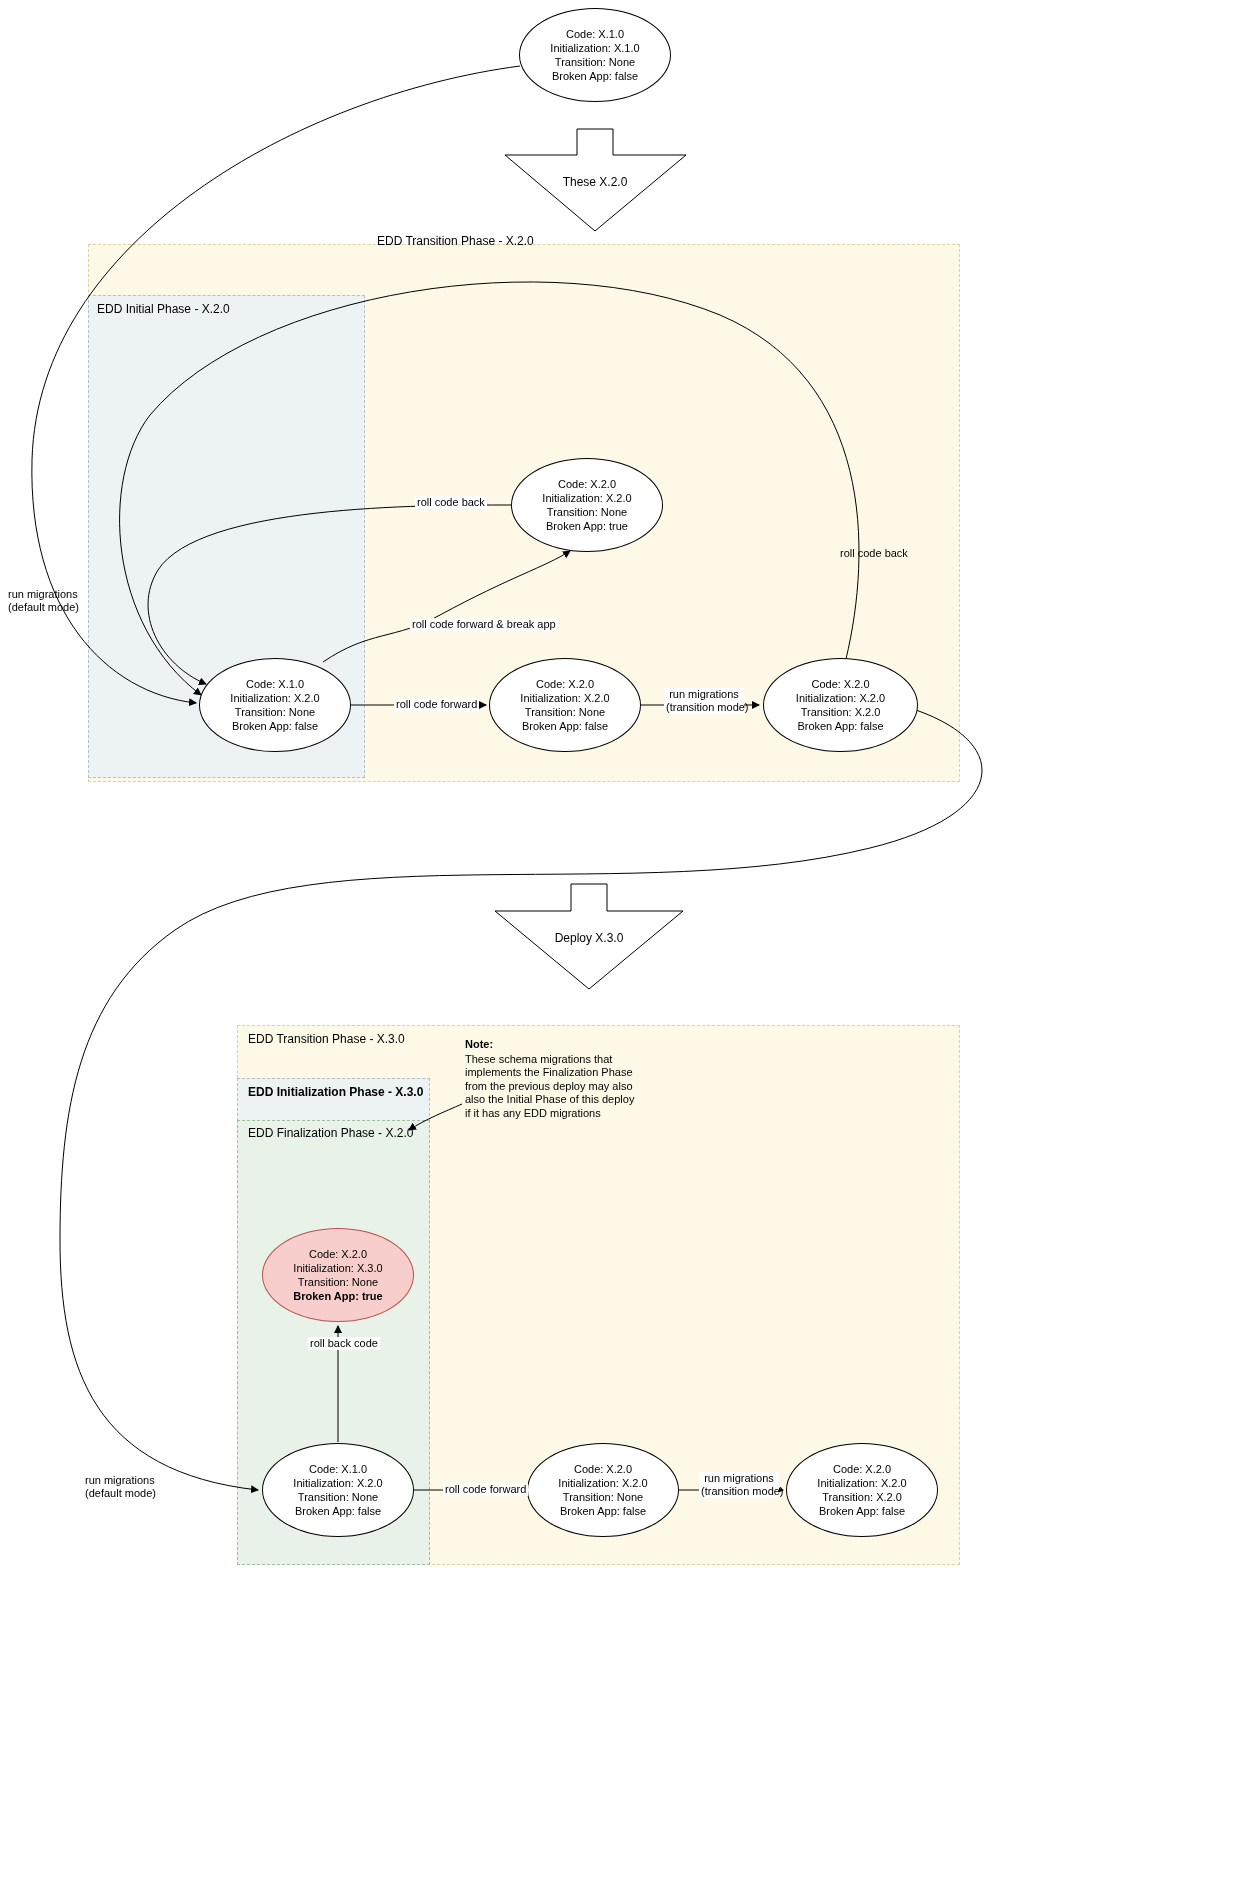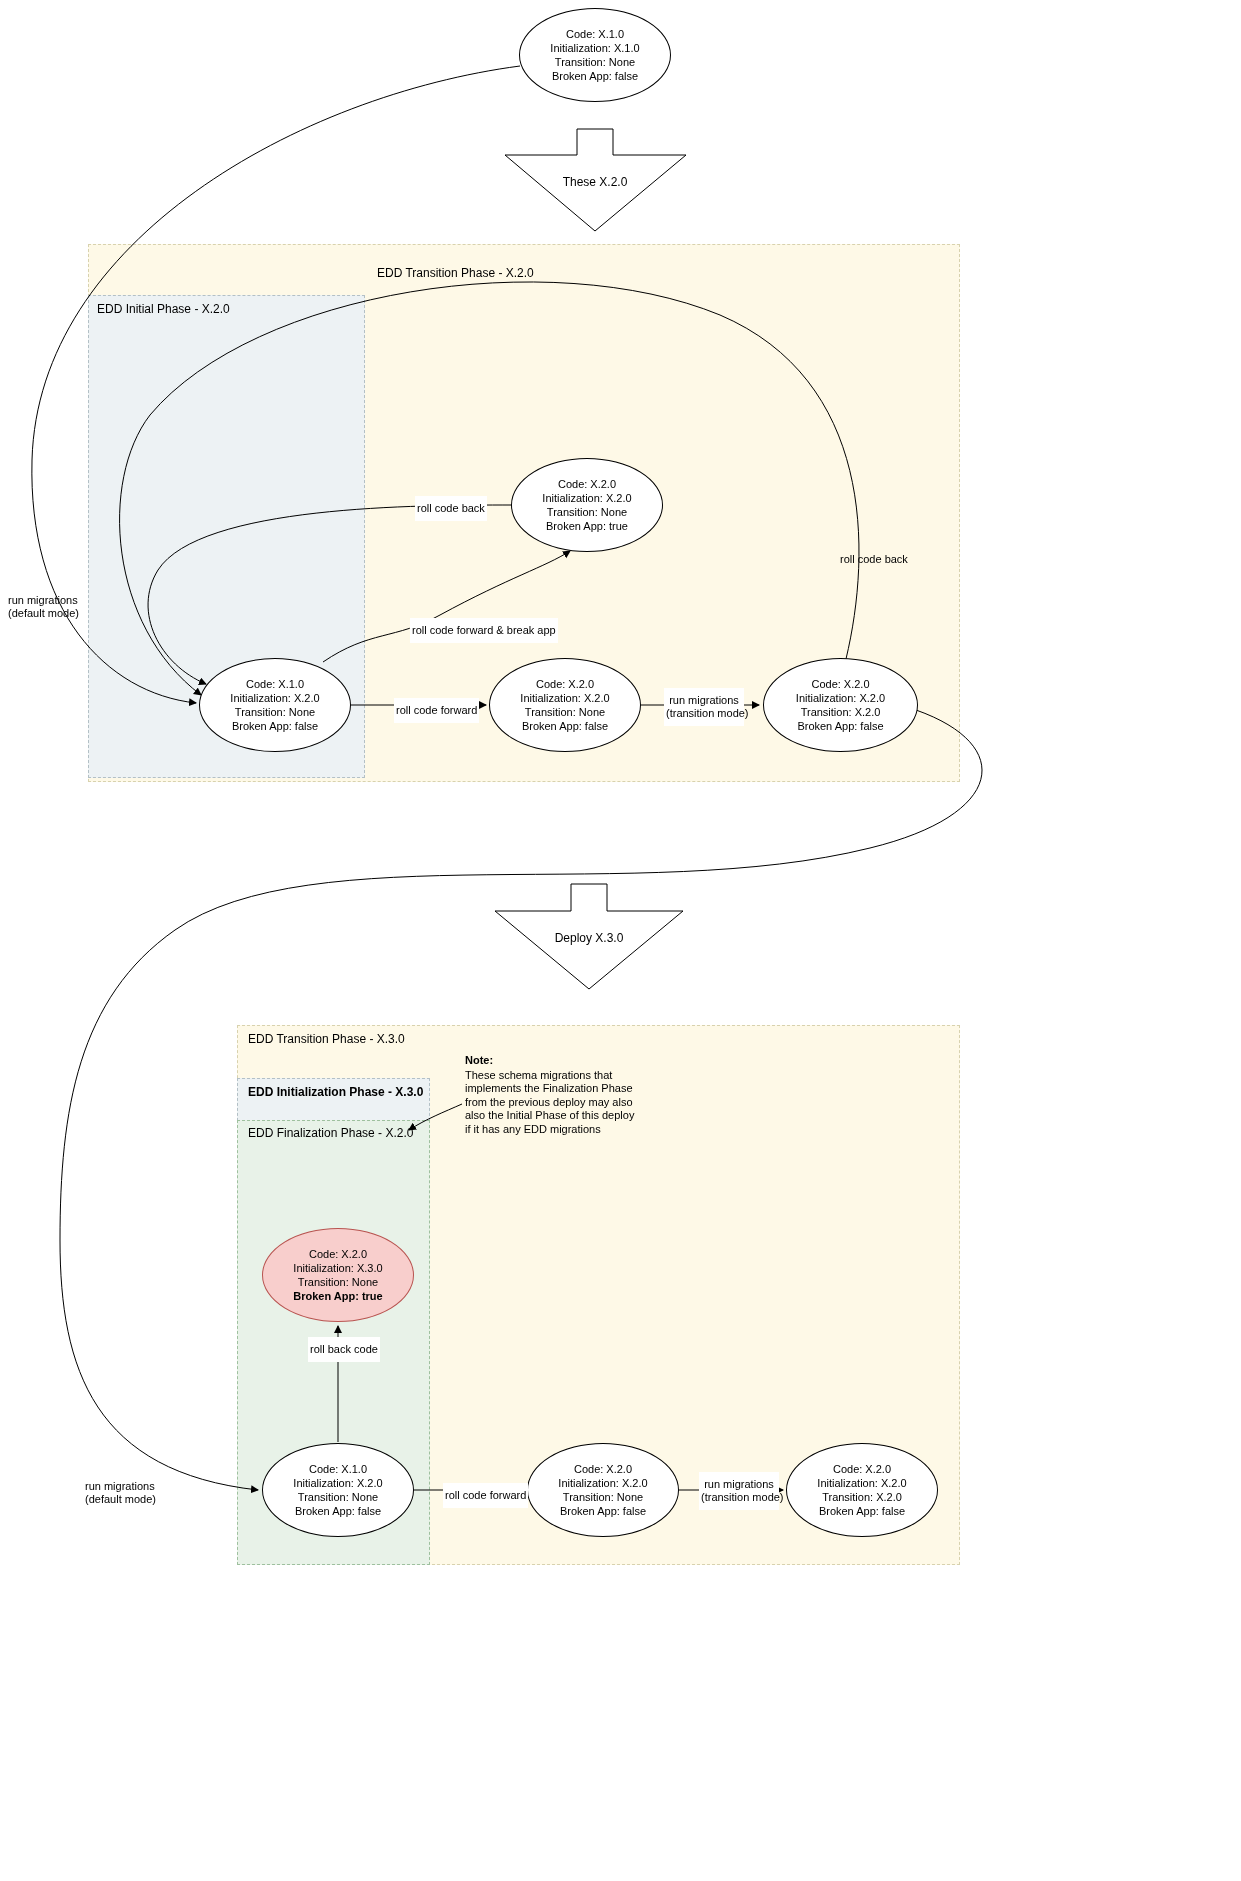--- a/index.html
+++ b/index.html
@@ -15,36 +15,36 @@
   #edge-layer{position:absolute;left:0;top:0;z-index:5;}
 
   .node{position:absolute;box-sizing:border-box;width:152px;height:94px;background:#fff;
         border:1px solid #000;border-radius:50%;display:flex;flex-direction:column;
         align-items:center;justify-content:center;text-align:center;
         font-size:11px;line-height:14px;z-index:10;}
   .node.broken{background:#F8CECC;border-color:#B85450;}
   .node .bold{font-weight:bold;}
 
   .edge-label{position:absolute;font-size:11px;line-height:13px;background:#fff;
-              padding:6px 2px;white-space:nowrap;z-index:11;}
+              padding:0 2px;white-space:nowrap;z-index:11;}
   .edge-label.center{text-align:center;}
   .edge-label.nobg{background:transparent;}
 
   .deploy-label{position:absolute;width:110px;text-align:center;font-size:12px;z-index:11;}
 
   .note-block{position:absolute;font-size:11px;line-height:13.5px;z-index:11;}
-  .note-block .note-title{font-weight:bold;margin-bottom:1px;margin-top:16px;}
+  .note-block .note-title{font-weight:bold;margin-bottom:1px;}
 </style>
 </head>
 <body>
 
 <div id="canvas">
 
   <div class="region yellow" style="left:88px;top:244px;width:872px;height:538px;"></div>
-  <div class="region-title" style="left:377px;top:266px;">EDD Transition Phase - X.2.0</div>
+  <div class="region-title" style="left:377px;top:234px;">EDD Transition Phase - X.2.0</div>
 
   <div class="region gray" style="left:88px;top:295px;width:277px;height:483px;"></div>
   <div class="region-title" style="left:97px;top:302px;">EDD Initial Phase - X.2.0</div>
 
   <div class="region yellow" style="left:237px;top:1025px;width:723px;height:540px;"></div>
   <div class="region-title" style="left:248px;top:1032px;">EDD Transition Phase - X.3.0</div>
 
   <div class="region gray" style="left:237px;top:1078px;width:193px;height:487px;"></div>
   <div class="region-title" style="left:248px;top:1085px;font-weight:bold;">EDD Initialization Phase - X.3.0</div>
 

